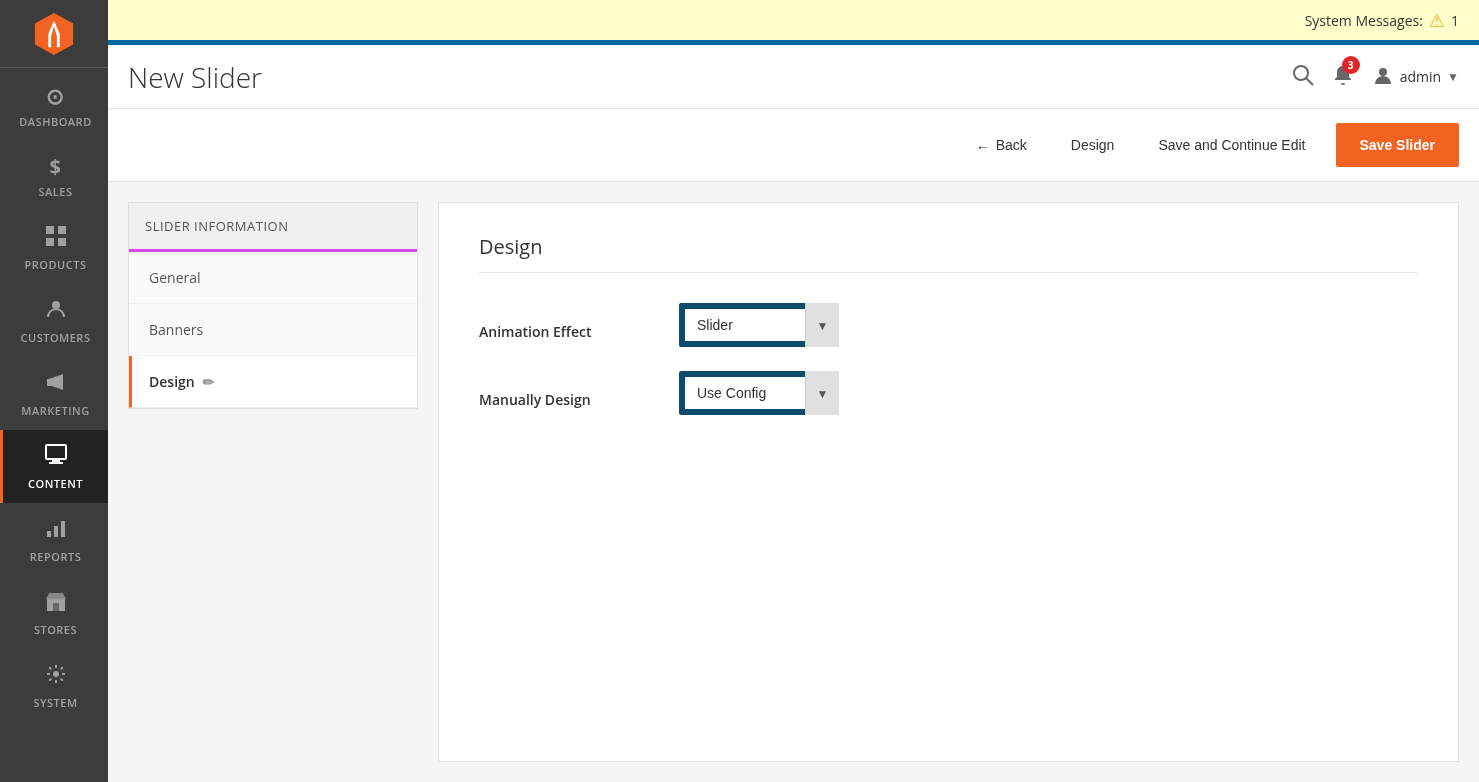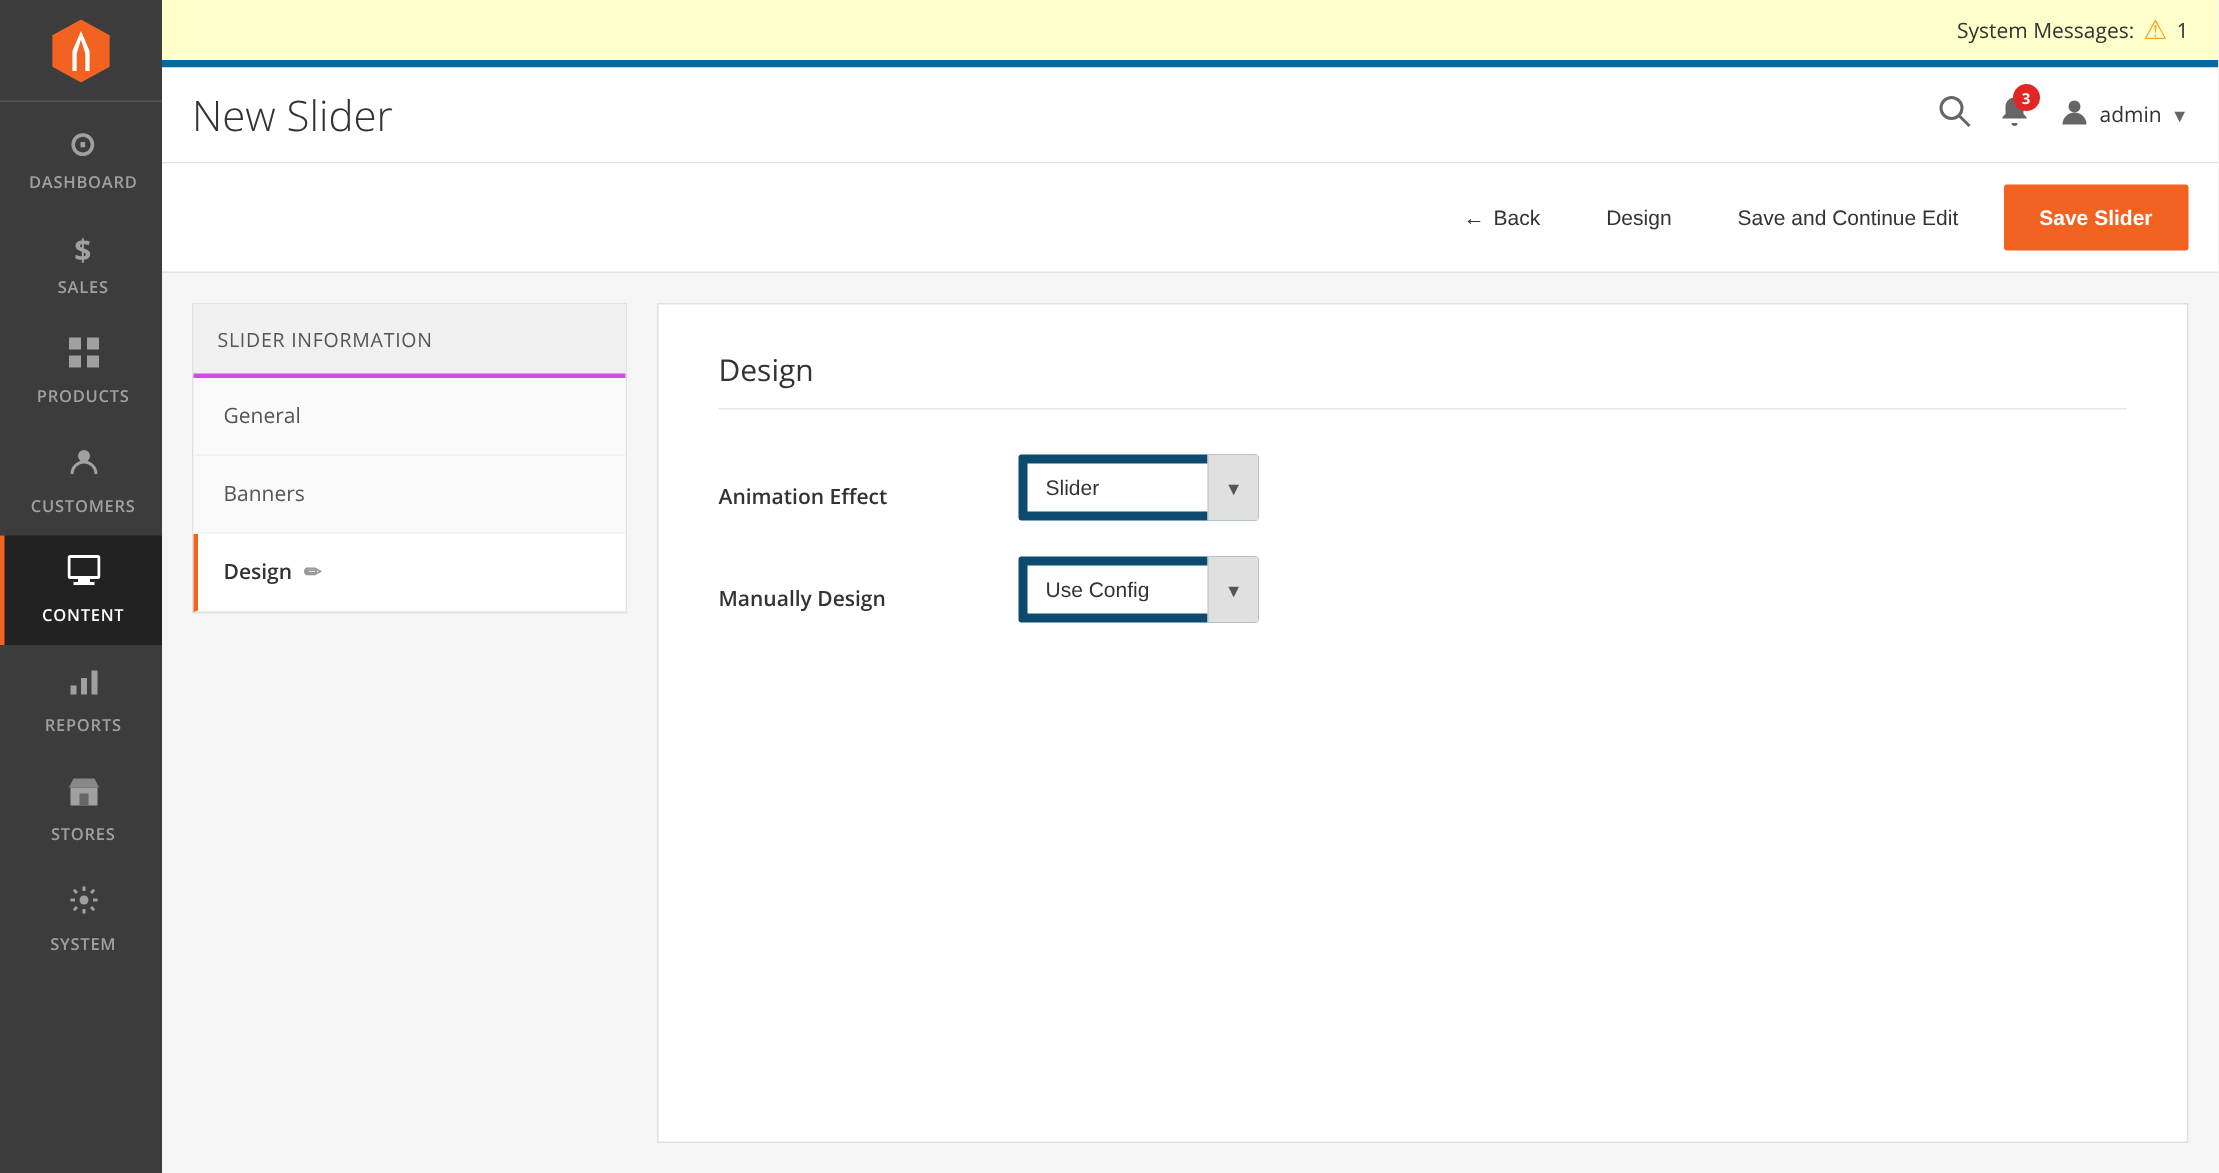--- a/index.html
+++ b/index.html
@@ -318,20 +318,29 @@
     <span>PRODUCTS</span>
   </div>
   <div class="sidebar-item">
     <span class="nav-icon">
       <svg width="22" height="22" viewBox="0 0 22 22" fill="none">
           <circle cx="11" cy="7" r="4" fill="#a0a0a0"></circle>
           <path d="M3 19c0-4.4 3.6-8 8-8s8 3.6 8 8" stroke="#a0a0a0" stroke-width="2" fill="none"></path>
         </svg>
     </span>
     <span>CUSTOMERS</span>
+  </div>
+  <div class="sidebar-item">
+    <span class="nav-icon">
+      <svg width="22" height="22" viewBox="0 0 22 22" fill="none">
+          <path d="M4 14V8l14-5v16L4 14Z" fill="#a0a0a0"></path>
+          <rect x="2" y="8" width="4" height="7" fill="#a0a0a0"></rect>
+        </svg>
+    </span>
+    <span>MARKETING</span>
   </div>
   <div class="sidebar-item active">
     <span class="nav-icon">
       <svg width="22" height="22" viewBox="0 0 22 22" fill="none">
           <rect x="1" y="1" width="20" height="14" rx="1" stroke="white" stroke-width="2" fill="none"></rect>
           <rect x="4" y="18" width="14" height="2" fill="white"></rect>
           <rect x="7" y="15" width="8" height="3" fill="white"></rect>
         </svg>
     </span>
     <span>CONTENT</span>

